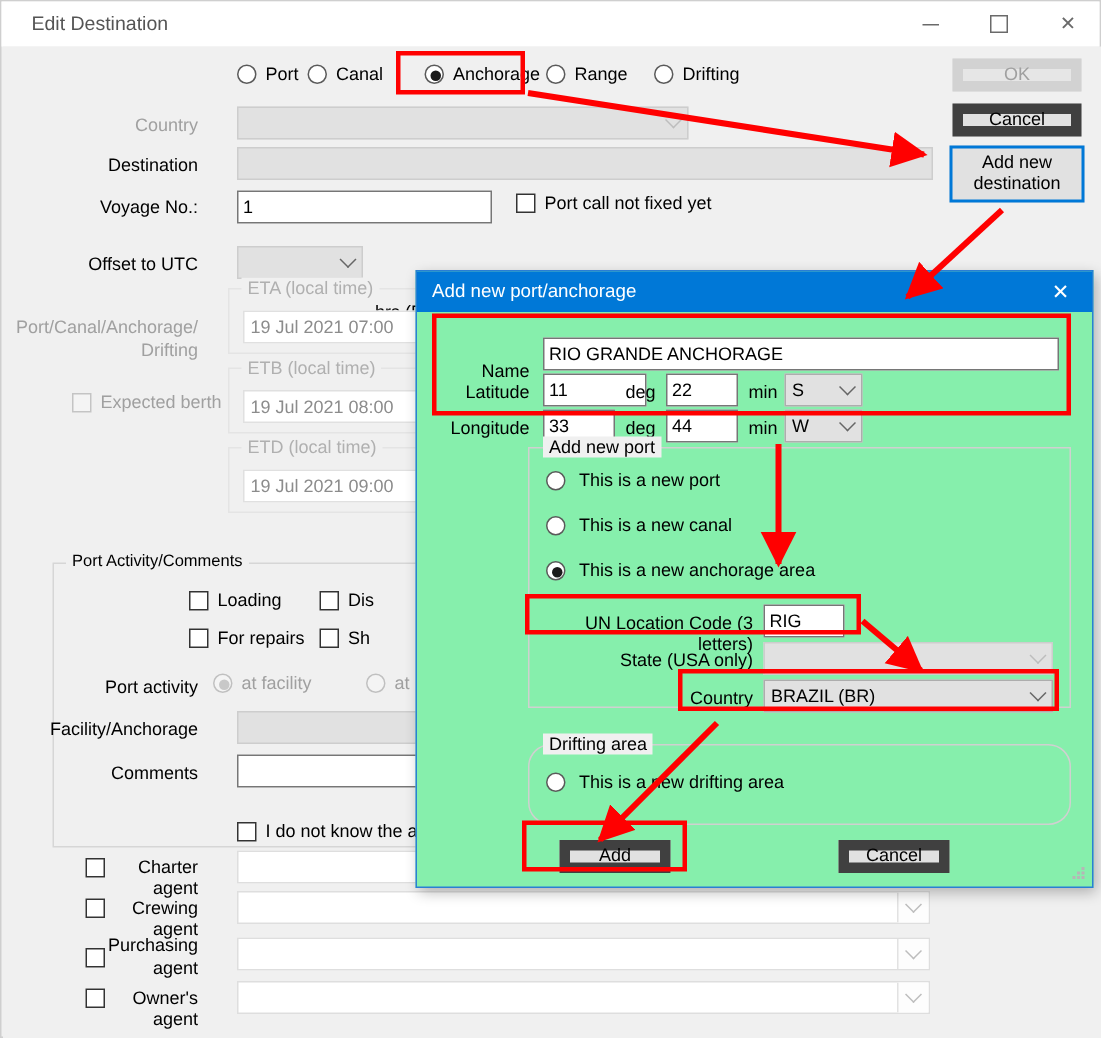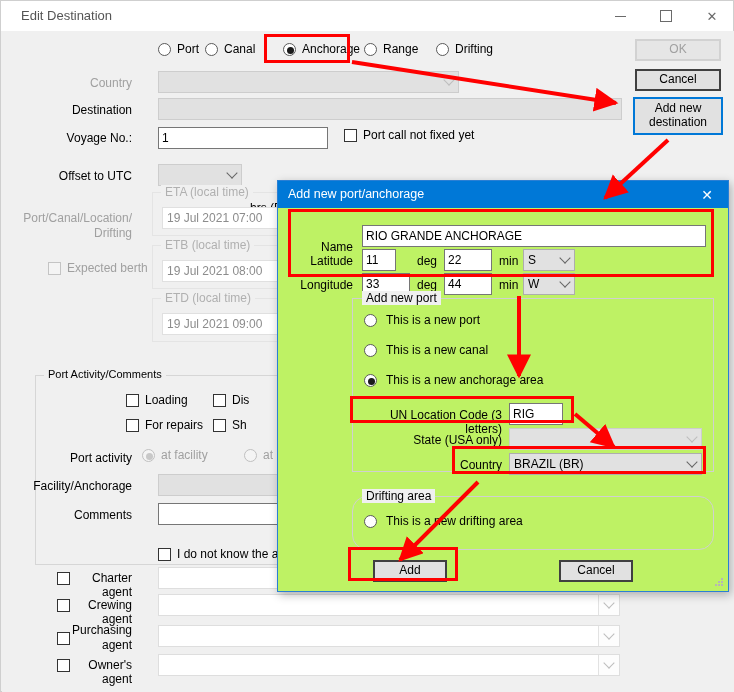--- a/index.html
+++ b/index.html
@@ -48,33 +48,33 @@
   .dd{background:#e1e1e1;border:1px solid #cdcdcd;height:22px;line-height:20px;padding:0 3px;font-size:12px;color:#8a8a8a;}
   .dd-act{background:#e1e1e1;border:1px solid #adadad;height:22px;line-height:20px;padding:0 4px;font-size:12px;color:#000;}
   .dd-white{background:#fff;border:1px solid #dedede;height:22px;}
   .arrow{position:absolute;right:5px;top:50%;margin-top:-2px;width:7px;height:7px;
          border-right:1.4px solid #666;border-bottom:1.4px solid #666;
          transform:translateY(-50%) rotate(45deg);}
   .arrow.dim{border-color:#bdbdbd;}
   .ddbtn{position:absolute;right:0;top:0;width:20px;height:100%;background:#fdfdfd;border-left:1px solid #e2e2e2;}
 
   
-  .btn{background:#e1e1e1;border:2px solid #404040;font-size:12px;color:#000;
+  .btn{background:#e1e1e1;border:7px solid #404040;font-size:12px;color:#000;
        display:flex;align-items:center;justify-content:center;text-align:center;line-height:1.15;}
   .btn.dis{color:#a0a0a0;border-color:#d2d2d2;background:#e6e6e6;}
   .btn.focus{border:2px solid #0078d7;}
 
   
   .group{border:1px solid #d6d6d6;}
   .group-dim{border:1px solid #e4e4e4;}
   .gtitle{position:absolute;top:-8px;left:8px;background:#f0f0f0;padding:0 4px;font-size:11px;color:#000;}
   .gtitle-dim{position:absolute;top:-8px;left:8px;background:#f0f0f0;padding:0 4px;font-size:12px;color:#b0b0b0;}
 
   
-  #modal{left:277px;top:180px;width:452px;height:412px;background:#bef264;
+  #modal{left:277px;top:180px;width:452px;height:412px;background:#86efac;
          border:1px solid #2a7fd4;box-shadow:2px 3px 9px rgba(0,0,0,.28);padding-left:29px;}
   #modal-titlebar{left:0;top:0;width:450px;height:27px;background:#0078d7;}
   #modal-title{left:10px;top:6px;color:#fff;font-size:12.5px;}
   #modal-close{right:0;top:0;width:42px;height:27px;color:#fff;font-size:14px;
                display:flex;align-items:center;justify-content:center;}
   .mgroup{border:1px solid #d0d0d0;}
   .mgtitle{position:absolute;top:-8px;left:9px;background:#f0f0f0;padding:0 4px;font-size:12px;color:#000;}
   .grip{position:absolute;right:4px;bottom:3px;width:10px;height:10px;}
   .grip i{position:absolute;width:2px;height:2px;background:#b6b6b6;}
 
@@ -153,21 +153,21 @@
       <div class="abs lbl-l" style="left:19px;top:-1px;white-space:nowrap;">Port call not fixed yet</div>
     </div>
 
     <div class="abs lbl" style="left:20px;top:138px;width:110px;">Offset to UTC</div>
     <div class="abs dd" style="left:156px;top:133px;width:84px;">
       <span></span>
       <i class="arrow"></i>
     </div>
     <div class="abs lbl-l" style="left:248px;top:138px;white-space:nowrap;margin-top:32px;">hrs (East &gt; 0)</div>
 
-    <div class="abs lbl-dim" style="left:0px;top:180px;width:130px;line-height:15px;">Port/Canal/Location/ Drifting</div>
+    <div class="abs lbl-dim" style="left:0px;top:180px;width:130px;line-height:15px;">Port/Canal/Anchorage/ Drifting</div>
 
     <div class="abs group-dim" style="left:150px;top:161px;width:310px;height:44px;">
       <span class="gtitle-dim">ETA (local time)</span>
     </div>
     <div class="abs tin-dis" style="left:160px;top:176px;width:290px;">19  Jul  2021 07:00</div>
 
     <div class="abs group-dim" style="left:150px;top:214px;width:310px;height:44px;">
       <span class="gtitle-dim">ETB (local time)</span>
     </div>
     <div class="abs tin-dis" style="left:160px;top:229px;width:290px;">19  Jul  2021 08:00</div>
@@ -267,21 +267,21 @@
     <div class="abs" id="modal-title">Add new port/anchorage</div>
     <div class="abs" id="modal-close">
         <span>✕</span>
       </div>
   </div>
 
   <div class="abs lbl" style="left:20px;top:59px;width:55px;">Name</div>
   <div class="abs tin" style="left:84px;top:44px;width:344px;">RIO GRANDE ANCHORAGE</div>
 
   <div class="abs lbl" style="left:13px;top:73px;width:62px;">Latitude</div>
-  <div class="abs tin" style="left:84px;top:68px;width:34px;">11</div>
+  <div class="abs tin" style="left:84px;top:68px;width:69px;">11</div>
   <div class="abs lbl-l" style="left:139px;top:73px;">deg</div>
   <div class="abs tin" style="left:166px;top:68px;width:48px;">22</div>
   <div class="abs lbl-l" style="left:221px;top:73px;">min</div>
   <div class="abs dd-act" style="left:245px;top:68px;width:52px;">
     <span>S</span>
     <i class="arrow"></i>
   </div>
 
   <div class="abs lbl" style="left:8px;top:97px;width:67px;">Longitude</div>
   <div class="abs tin" style="left:84px;top:92px;width:48px;">33</div>

